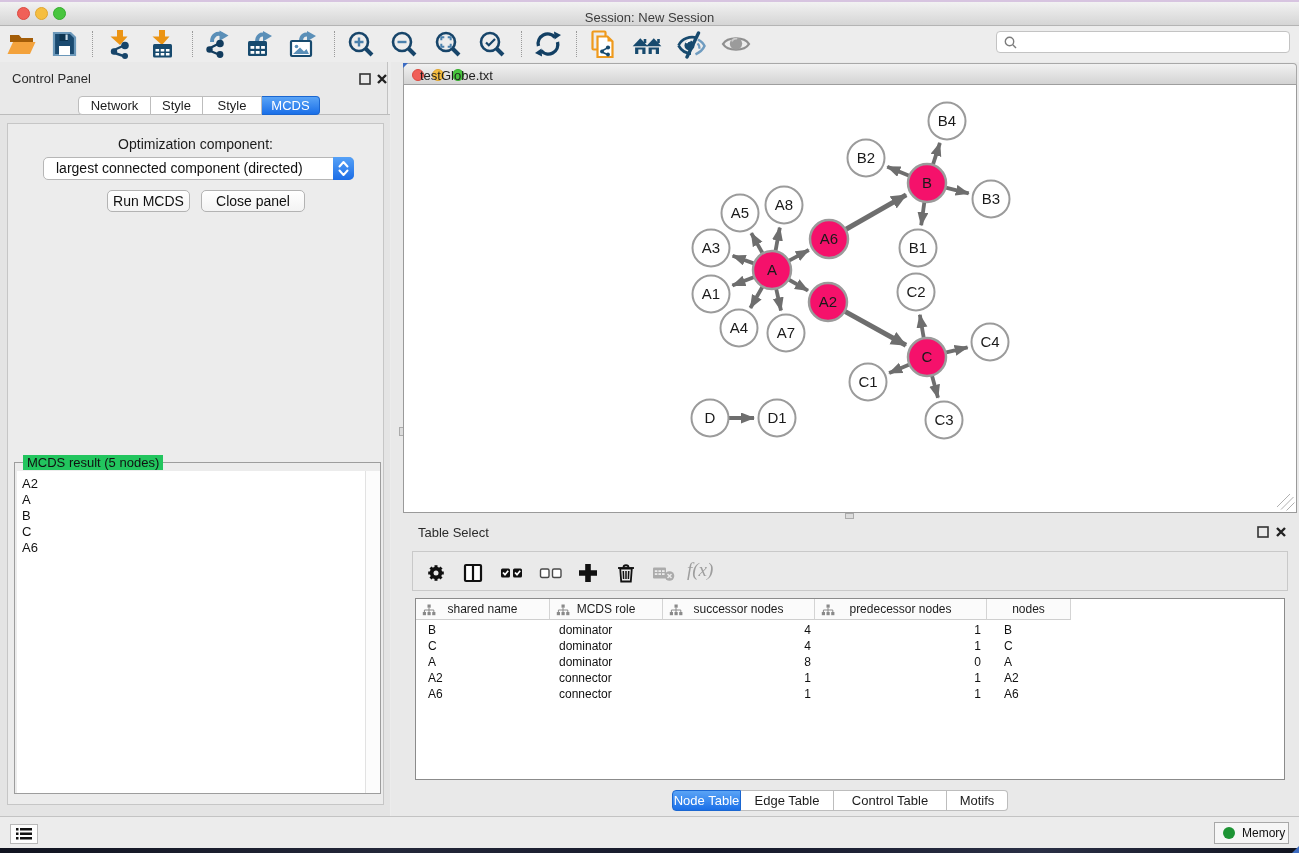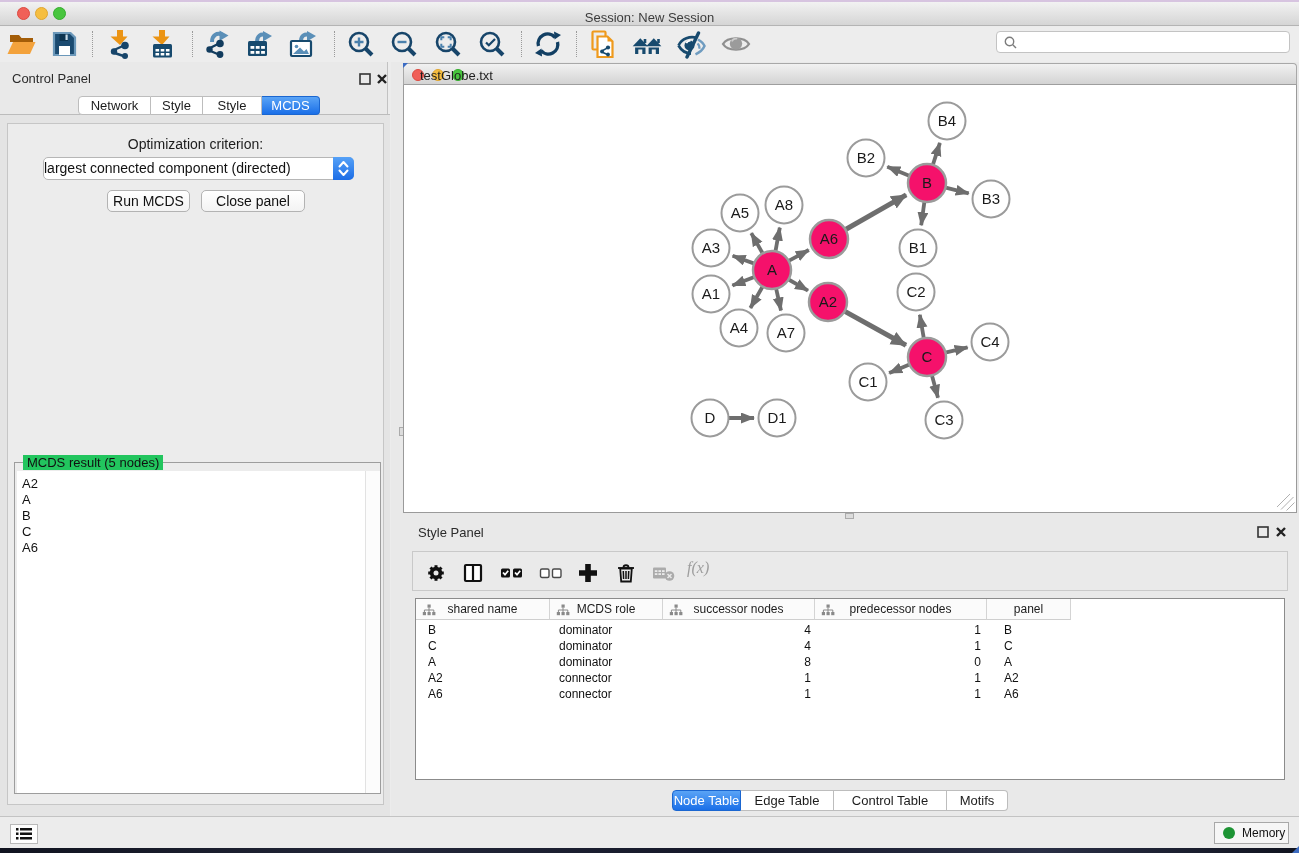--- a/index.html
+++ b/index.html
@@ -17,21 +17,21 @@
 #cpTitle{left:12px;top:9px;font-size:13px;color:#2b2b2b}
 #cpBody{left:0;top:52px;width:390px;height:702px;background:#e4e4e4;border-top:1px solid #bcbcbc}
 #cpInner{left:7px;top:8px;width:377px;height:682px;background:#ececec;border:1px solid #c6c6c6}
 .tabs{display:flex;font-size:13px;color:#1c1c1c}
 .tab{background:#fff;border:1px solid #bdbdbd;border-left:none;display:flex;align-items:center;justify-content:center}
 .tab.first{border-left:1px solid #bdbdbd;border-radius:4px 0 0 4px}
 .tab.last{border-radius:0 4px 4px 0}
 .tab.sel{background:linear-gradient(#5aa4f6,#1a6fe8);border-color:#1a66d0;color:#fff}
 #cpTabs{left:78px;top:34px;height:19px;z-index:3}
 #optLabel{left:0;top:74px;width:391px;text-align:center;font-size:14px;color:#1c1c1c}
-#select{left:43px;top:95px;width:311px;height:23px;background:#fff;border:1px solid #b6b6b6;border-radius:5px;font-size:14px;color:#111;line-height:21px;}
+#select{left:43px;top:95px;width:311px;height:23px;background:#fff;border:1px solid #b6b6b6;border-radius:5px;font-size:14px;color:#111;line-height:21px;padding-left:12px}
 #selBtn{right:-1px;top:-1px;width:21px;height:23px;border-radius:0 5px 5px 0;background:linear-gradient(#55a1f7,#1c6de6)}
 .btn{background:linear-gradient(#ffffff,#f3f3f3);border:1px solid #b3b3b3;border-radius:5px;font-size:14px;color:#111;display:flex;align-items:center;justify-content:center}
 #runBtn{left:107px;top:128px;width:83px;height:22px}
 #closeBtn{left:201px;top:128px;width:104px;height:22px}
 #mcdsGroup{left:14px;top:400px;width:367px;height:332px;border:1px solid #9d9d9d}
 #mcdsLegend{left:8px;top:-8px;background:#22c55e;padding:0 4px;font-size:13px;color:#111}
 #mcdsList{left:2px;top:8px;width:348px;height:322px;background:#fff;font-size:13px;color:#111}
 #mcdsScroll{left:350px;top:8px;width:15px;height:322px;background:#fcfcfc;border-left:1px solid #e2e2e2}
 .li{padding:1.5px 0 1.5px 5px;height:16px;line-height:13px}
 
@@ -208,21 +208,21 @@
     </svg>
   <div class="abs" id="cpBody">
     <div class="abs" id="cpInner"></div>
   </div>
   <div class="abs tabs" id="cpTabs">
     <div class="tab first" style="width:73px">Network</div>
     <div class="tab" style="width:52px">Style</div>
     <div class="tab" style="width:59px">Style</div>
     <div class="tab last sel" style="width:58px">MCDS</div>
   </div>
-  <div class="abs" id="optLabel">Optimization criterion:</div>
+  <div class="abs" id="optLabel">Optimization component:</div>
   <div class="abs" id="select">largest connected component (directed)
     <div class="abs" id="selBtn"><svg width="21" height="23" viewBox="0 0 21 23">
           <path d="M6.5,9.5 L10.5,5 L14.5,9.5" fill="none" stroke="#fff" stroke-width="2" stroke-linecap="round" stroke-linejoin="round"></path>
           <path d="M6.5,13.5 L10.5,18 L14.5,13.5" fill="none" stroke="#fff" stroke-width="2" stroke-linecap="round" stroke-linejoin="round"></path>
         </svg></div>
   </div>
   <div class="abs btn" id="runBtn">Run MCDS</div>
   <div class="abs btn" id="closeBtn">Close panel</div>
   <div class="abs" id="mcdsGroup">
     <div class="abs" id="mcdsLegend">MCDS result (5 nodes)</div>
@@ -321,21 +321,21 @@
 <circle cx="373" cy="331" r="18.5" fill="#fff" stroke="#9b9b9b" stroke-width="2"></circle>
 <text x="373" y="336" text-anchor="middle" font-size="15" fill="#1a1a1a">D1</text>
       <g stroke="#b0b0b0" stroke-width="1">
           <line x1="873" y1="420" x2="886" y2="407"></line>
           <line x1="877" y1="422.5" x2="889.5" y2="410"></line>
           <line x1="882.5" y1="423.5" x2="890.5" y2="415.5"></line>
         </g>
     </svg>
   </div>
 </div>
-<div class="abs" id="tpTitle">Style Panel</div>
+<div class="abs" id="tpTitle">Table Select</div>
 <svg class="abs" style="left:1257px;top:526px" width="12" height="12" viewBox="0 0 12 12">
     <rect x="1" y="1" width="10" height="10" fill="none" stroke="#333" stroke-width="1.6"></rect>
   </svg>
 <svg class="abs" style="left:1275px;top:526px" width="12" height="12" viewBox="0 0 12 12">
     <path d="M2,2 L10,10 M10,2 L2,10" stroke="#222" stroke-width="2.4"></path>
   </svg>
 <div class="abs" id="tpToolbar">
   <svg class="abs" style="left:12px;top:10px" width="22" height="22" viewBox="0 0 22 22">
       <g stroke="#111" stroke-width="3">
         <line x1="11" y1="3.2" x2="11" y2="18.8"></line>
@@ -385,21 +385,21 @@
           <rect x="6.4" y="8.2" width="2.6" height="1.8"></rect>
           <rect x="10" y="8.2" width="2.6" height="1.8"></rect>
           <rect x="2.8" y="11.2" width="2.6" height="1.8"></rect>
           <rect x="6.4" y="11.2" width="2.6" height="1.8"></rect>
           <rect x="10" y="11.2" width="2.6" height="1.8"></rect>
         </g>
         <circle cx="17.5" cy="14" r="4.8"></circle>
         <path d="M15.5,12 l4,4 M19.5,12 l-4,4" stroke="#eaeaea" stroke-width="1.5"></path>
       </g>
     </svg>
-  <div class="abs" style="left:274px;top:7px;font-family:'Liberation Serif',serif;font-style:italic;font-size:16px;color:#9e9e9e">f(x)</div>
+  <div class="abs" style="left:274px;top:7px;font-family:'Liberation Serif',serif;font-style:italic;font-size:19px;color:#9e9e9e">f(x)</div>
 </div>
 <div class="abs" id="tbl">
   <div class="abs th" style="left:0px;width:134px"><svg width="14" height="12" viewBox="0 0 14 12" style="position:absolute;left:6px;top:5px">
         <g fill="#8a8a8a">
           <rect x="5.5" y="0.5" width="3.2" height="3.2"></rect>
           <rect x="0.8" y="8" width="3.2" height="3.2"></rect>
           <rect x="5.5" y="8" width="3.2" height="3.2"></rect>
           <rect x="10.2" y="8" width="3.2" height="3.2"></rect>
           <path d="M7,3.7 V6 M2.4,8 V6 H11.8 V8 M7,6 V8" fill="none" stroke="#8a8a8a" stroke-width="1"></path>
         </g>
@@ -424,21 +424,21 @@
       </svg>successor nodes</div>
   <div class="abs th" style="left:399px;width:172px"><svg width="14" height="12" viewBox="0 0 14 12" style="position:absolute;left:6px;top:5px">
         <g fill="#8a8a8a">
           <rect x="5.5" y="0.5" width="3.2" height="3.2"></rect>
           <rect x="0.8" y="8" width="3.2" height="3.2"></rect>
           <rect x="5.5" y="8" width="3.2" height="3.2"></rect>
           <rect x="10.2" y="8" width="3.2" height="3.2"></rect>
           <path d="M7,3.7 V6 M2.4,8 V6 H11.8 V8 M7,6 V8" fill="none" stroke="#8a8a8a" stroke-width="1"></path>
         </g>
       </svg>predecessor nodes</div>
-  <div class="abs th" style="left:571px;width:84px">panel</div>
+  <div class="abs th" style="left:571px;width:84px">nodes</div>
   <div class="abs td" style="left:12px;top:23px">B</div>
     <div class="abs td" style="left:143px;top:23px">dominator</div>
     <div class="abs td" style="left:247px;top:23px;width:148px;text-align:right">4</div>
     <div class="abs td" style="left:399px;top:23px;width:166px;text-align:right">1</div>
     <div class="abs td" style="left:588px;top:23px">B</div>
   <div class="abs td" style="left:12px;top:39px">C</div>
     <div class="abs td" style="left:143px;top:39px">dominator</div>
     <div class="abs td" style="left:247px;top:39px;width:148px;text-align:right">4</div>
     <div class="abs td" style="left:399px;top:39px;width:166px;text-align:right">1</div>
     <div class="abs td" style="left:588px;top:39px">C</div>

